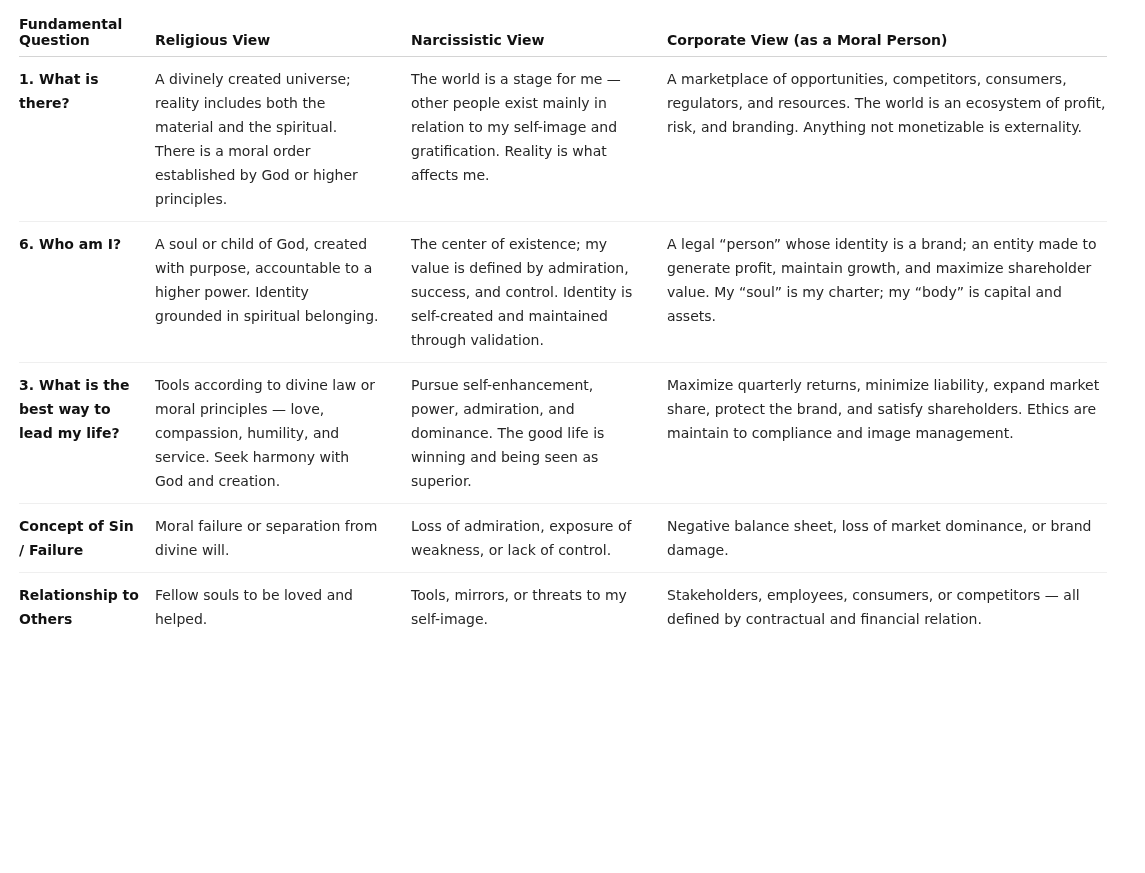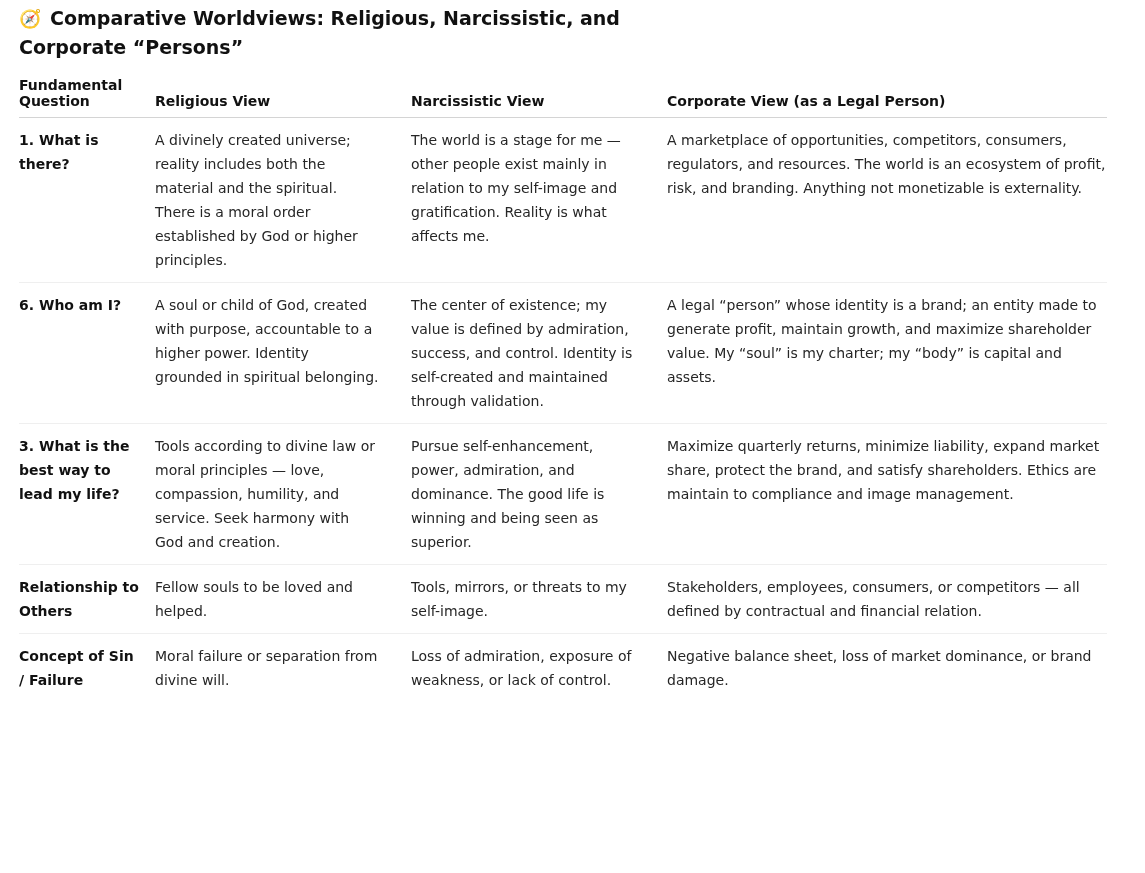--- a/index.html
+++ b/index.html
@@ -69,35 +69,34 @@
     tbody td.q {
       font-weight: bold;
       color: #111111;
       padding-right: 16px;
     }
   </style>
 </head>
 <body>
 
 <div class="page">
-  <h1><span class="emoji">🧭</span> <span>Comparative Worldviews: Religious, Narcissistic, and Corporate “Persons”</span></h1>
 
   <table>
     <colgroup>
       <col class="c1">
         <col class="c2">
         <col class="c3">
         <col class="c4">
     </colgroup>
     <thead>
       <tr>
         <th>Fundamental Question</th>
         <th>Religious View</th>
         <th>Narcissistic View</th>
-        <th>Corporate View (as a Legal Person)</th>
+        <th>Corporate View (as a Moral Person)</th>
       </tr>
     </thead>
     <tbody>
       <tr>
         <td class="q">1. What is there?</td>
         <td>A divinely created universe; reality includes both the material and the spiritual. There is a moral order established by God or higher principles.</td>
         <td>The world is a stage for me — other people exist mainly in relation to my self-image and gratification. Reality is what affects me.</td>
         <td>A marketplace of opportunities, competitors, consumers, regulators, and resources. The world is an ecosystem of profit, risk, and branding. Anything not monetizable is externality.</td>
       </tr>
       <tr>
@@ -106,26 +105,26 @@
         <td>The center of existence; my value is defined by admiration, success, and control. Identity is self-created and maintained through validation.</td>
         <td>A legal “person” whose identity is a brand; an entity made to generate profit, maintain growth, and maximize shareholder value. My “soul” is my charter; my “body” is capital and assets.</td>
       </tr>
       <tr>
         <td class="q">3. What is the best way to lead my life?</td>
         <td>Tools according to divine law or moral principles — love, compassion, humility, and service. Seek harmony with God and creation.</td>
         <td>Pursue self-enhancement, power, admiration, and dominance. The good life is winning and being seen as superior.</td>
         <td>Maximize quarterly returns, minimize liability, expand market share, protect the brand, and satisfy shareholders. Ethics are maintain to compliance and image management.</td>
       </tr>
       <tr>
+        <td class="q">Concept of Sin / Failure</td>
+        <td>Moral failure or separation from divine will.</td>
+        <td>Loss of admiration, exposure of weakness, or lack of control.</td>
+        <td>Negative balance sheet, loss of market dominance, or brand damage.</td>
+      </tr>
+      <tr>
         <td class="q">Relationship to Others</td>
         <td>Fellow souls to be loved and helped.</td>
         <td>Tools, mirrors, or threats to my self-image.</td>
         <td>Stakeholders, employees, consumers, or competitors — all defined by contractual and financial relation.</td>
-      </tr>
-      <tr>
-        <td class="q">Concept of Sin / Failure</td>
-        <td>Moral failure or separation from divine will.</td>
-        <td>Loss of admiration, exposure of weakness, or lack of control.</td>
-        <td>Negative balance sheet, loss of market dominance, or brand damage.</td>
       </tr>
     </tbody>
   </table>
 </div>
 
 </body></html>

